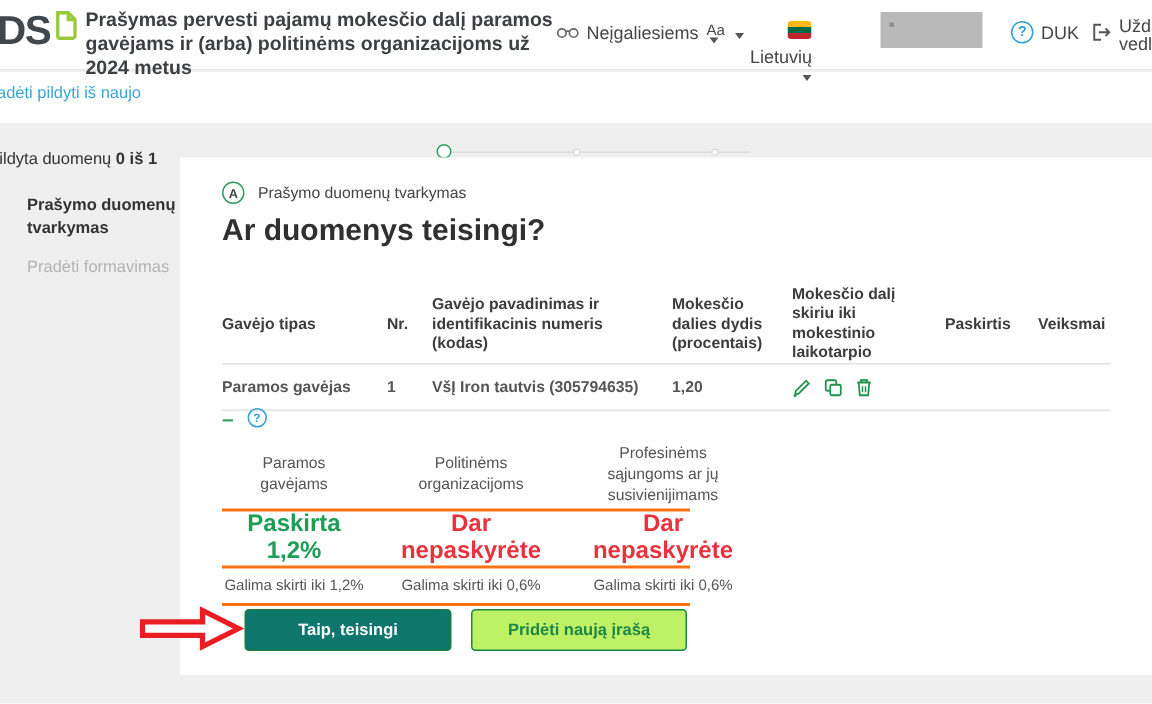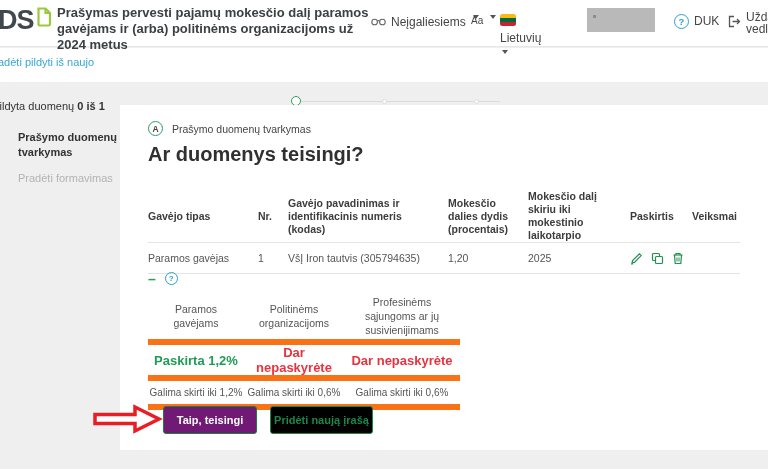--- a/index.html
+++ b/index.html
@@ -5,21 +5,21 @@
   * { margin:0; padding:0; box-sizing:border-box; }
   html,body { width:768px; height:469px; overflow:hidden; }
   body { font-family:"Liberation Sans", sans-serif; background:#efefef; position:relative; color:#444; }
 
   
   .app-header { position:absolute; left:0; top:0; width:768px; height:47px; background:#fff; border-bottom:1px solid #e6e6e6; z-index:5; }
   .logo { position:absolute; left:-19px; top:6px; display:flex; align-items:flex-start; }
   .logo-text { font-size:27px; font-weight:bold; color:#41484d; letter-spacing:-1px; line-height:28px; }
   .logo-doc { margin-left:2px; margin-top:1px; }
   .app-title { position:absolute; left:57px; top:5px; width:322px; font-size:13px; line-height:16px; font-weight:bold; color:#3c4043; }
-  .hc { position:absolute; display:flex; align-items:flex-start; gap:5px; font-size:12px; color:#454545; cursor:pointer; }
+  .hc { position:absolute; display:flex; align-items:flex-end; gap:5px; font-size:12px; color:#454545; cursor:pointer; }
   .caret { display:inline-block; width:0; height:0; border-left:3.5px solid transparent; border-right:3.5px solid transparent; border-top:4px solid #555; margin-left:2px; }
   .flag { width:16px; height:12px; border-radius:2.5px; overflow:hidden; display:inline-block; }
   .flag div { height:4px; }
   .redacted-box { position:absolute; left:587px; top:8px; width:68px; height:24px; background:#b9b9b9; }
   .redacted-box::after { content:""; position:absolute; left:6px; top:7px; width:3px; height:3px; background:#8d8d8d; }
   .qcircle { width:15px; height:15px; border:1.6px solid #2d9fd8; border-radius:50%; color:#2d9fd8; font-size:9.5px; font-weight:bold; display:inline-flex; align-items:center; justify-content:center; }
   .close-wizard { line-height:12px; font-size:12px; }
 
   
   .subbar { position:absolute; left:0; top:48px; width:768px; height:34px; background:#fff; }
@@ -39,44 +39,44 @@
   
   .card { position:absolute; left:120px; top:105px; width:648px; height:345px; background:#fff; }
   .section-row { position:absolute; left:28px; top:16px; display:flex; align-items:center; gap:9px; }
   .badge-a { width:15px; height:15px; border:1.5px solid #2e9e5f; border-radius:50%; font-size:8.5px; font-weight:bold; color:#444; display:inline-flex; align-items:center; justify-content:center; }
   .section-label { font-size:10.5px; color:#444; }
   .heading { position:absolute; left:28px; top:38px; font-size:20px; font-weight:bold; color:#303030; }
 
   .rtable { position:absolute; left:28px; top:85px; width:592px; }
   .rgrid { display:grid; grid-template-columns:110px 30px 160px 80px 102px 62px 48px; column-gap:0; }
   .th { font-size:10.5px; font-weight:bold; color:#3c3c3c; line-height:13px; display:flex; align-items:center; min-height:44px; padding-right:8px; }
-  .td { font-size:10.5px; color:#555; display:flex; align-items:center; min-height:30px; padding-right:8px; }
+  .td { font-size:10.5px; color:#555; display:flex; align-items:center; min-height:30px; padding-right:8px;font-weight:bold; }
   .rhead { border-bottom:1px solid #e4e4e4; }
   .rrow  { border-bottom:1px solid #e4e4e4; }
   .actions { display:flex; align-items:center; gap:8px; }
   .act-icon { cursor:pointer; display:inline-flex; }
 
   .collapse-row { position:absolute; left:28px; top:167px; display:flex; align-items:center; gap:9px; }
   .minus { color:#2e9e5f; font-size:14px; font-weight:bold; line-height:10px; cursor:pointer; }
   .collapse-label { font-size:11px; font-weight:bold; color:#333; }
   .help-icon { width:13px; height:13px; border:1.4px solid #2d9fd8; border-radius:50%; color:#2d9fd8; font-size:8px; font-weight:bold; display:inline-flex; align-items:center; justify-content:center; cursor:pointer; }
 
   .atable { position:absolute; left:28px; top:188px; width:312px; }
   .agrid { display:grid; grid-template-columns:96px 100px 116px; }
   .ath { font-size:10.5px; color:#555; line-height:14px; min-height:31px; display:flex; align-items:center; justify-content:center; text-align:center; padding:2px 4px; }
-  .ast { font-size:13px; font-weight:bold; min-height:22px; display:flex; align-items:center; justify-content:center; text-align:center; }
+  .ast { font-size:16px; font-weight:bold; min-height:22px; display:flex; align-items:center; justify-content:center; text-align:center; }
   .alim { font-size:10px; color:#555; min-height:23px; display:flex; align-items:center; justify-content:center; text-align:center; white-space:nowrap; }
-  .ahead,.astrow,.alimrow { border-bottom:6px solid #f97316; }
+  .ahead,.astrow,.alimrow { border-bottom:2px solid #f97316;gap:20px; }
   .ok-green { color:#1f9d55; }
   .warn-red { color:#e8333f; }
 
   .btn-row { position:absolute; left:43px; top:301px; display:flex; gap:13px; }
   .btn { font-family:"Liberation Sans",sans-serif; font-size:11px; font-weight:bold; height:28px; border-radius:3px; cursor:pointer; }
-  .btn-primary { width:94px; background:#701a75; color:#fff; border:1px solid #17803f; }
-  .btn-outline { width:103px; background:#000000; color:#1d8649; border:1px solid #1d8649; }
+  .btn-primary { width:138px; background:#0f766e; color:#fff; border:1px solid #17803f; }
+  .btn-outline { width:144px; background:#bef264; color:#1d8649; border:1px solid #1d8649; }
 
   .red-arrow { position:absolute; left:93px; top:404px; z-index:6; }
 </style>
 </head>
 <body>
 
 <header class="app-header">
   <div class="logo">
     <span class="logo-text">EDS</span>
     <span class="logo-doc">
@@ -169,21 +169,20 @@
       <div class="th">Mokesčio dalies dydis (procentais)</div>
       <div class="th">Mokesčio dalį skiriu iki mokestinio laikotarpio</div>
       <div class="th">Paskirtis</div>
       <div class="th">Veiksmai</div>
     </div>
     <div class="rgrid rrow">
       <div class="td">Paramos gavėjas</div>
       <div class="td">1</div>
       <div class="td">VšĮ Iron tautvis (305794635)</div>
       <div class="td">1,20</div>
-      <div class="td">2025</div>
       <div class="td actions">
         <span class="act-icon">
           <svg width="13" height="13" viewBox="0 0 13 13">
             <path d="M2 11 L2.6 8.6 L9.4 1.8 L11.2 3.6 L4.4 10.4 Z" fill="none" stroke="#21934f" stroke-width="1.2"></path>
             <path d="M1.2 12.2 L3 11.6" stroke="#21934f" stroke-width="1.2"></path>
           </svg>
         </span>
         <span class="act-icon">
           <svg width="13" height="13" viewBox="0 0 13 13">
             <rect x="1.5" y="1.5" width="7" height="7" rx="1" fill="#fff" stroke="#21934f" stroke-width="1.2"></rect>

